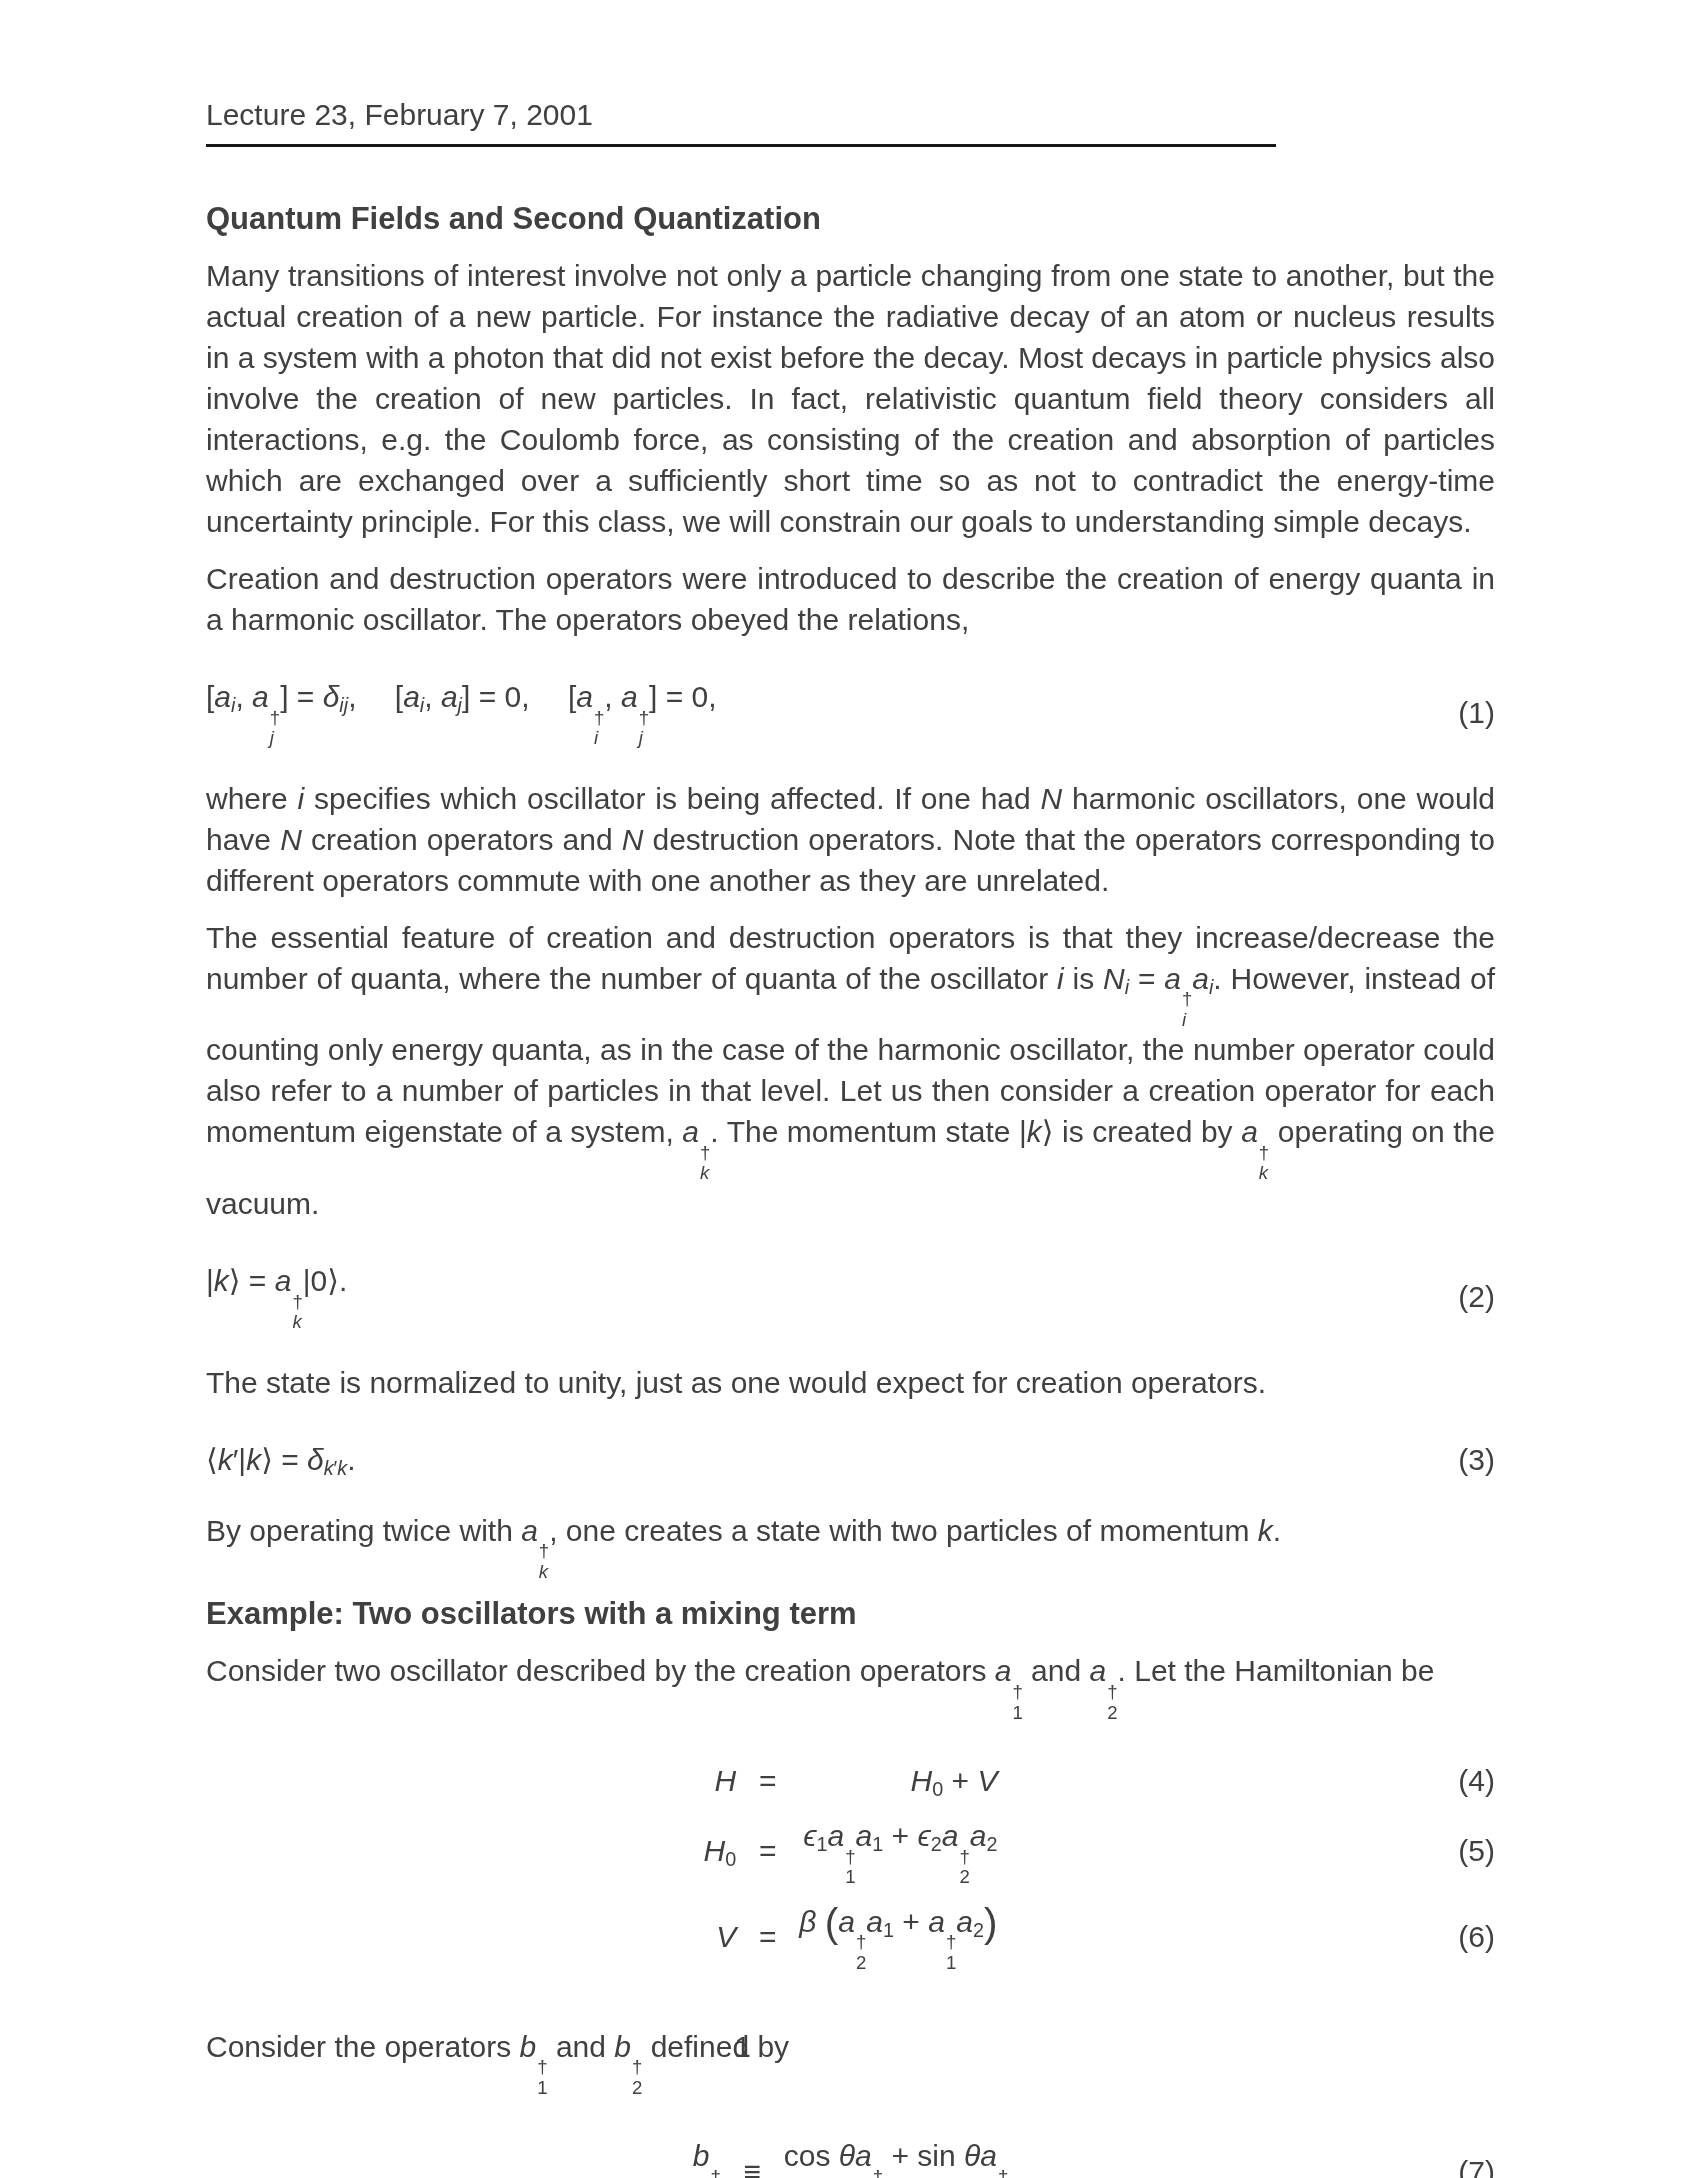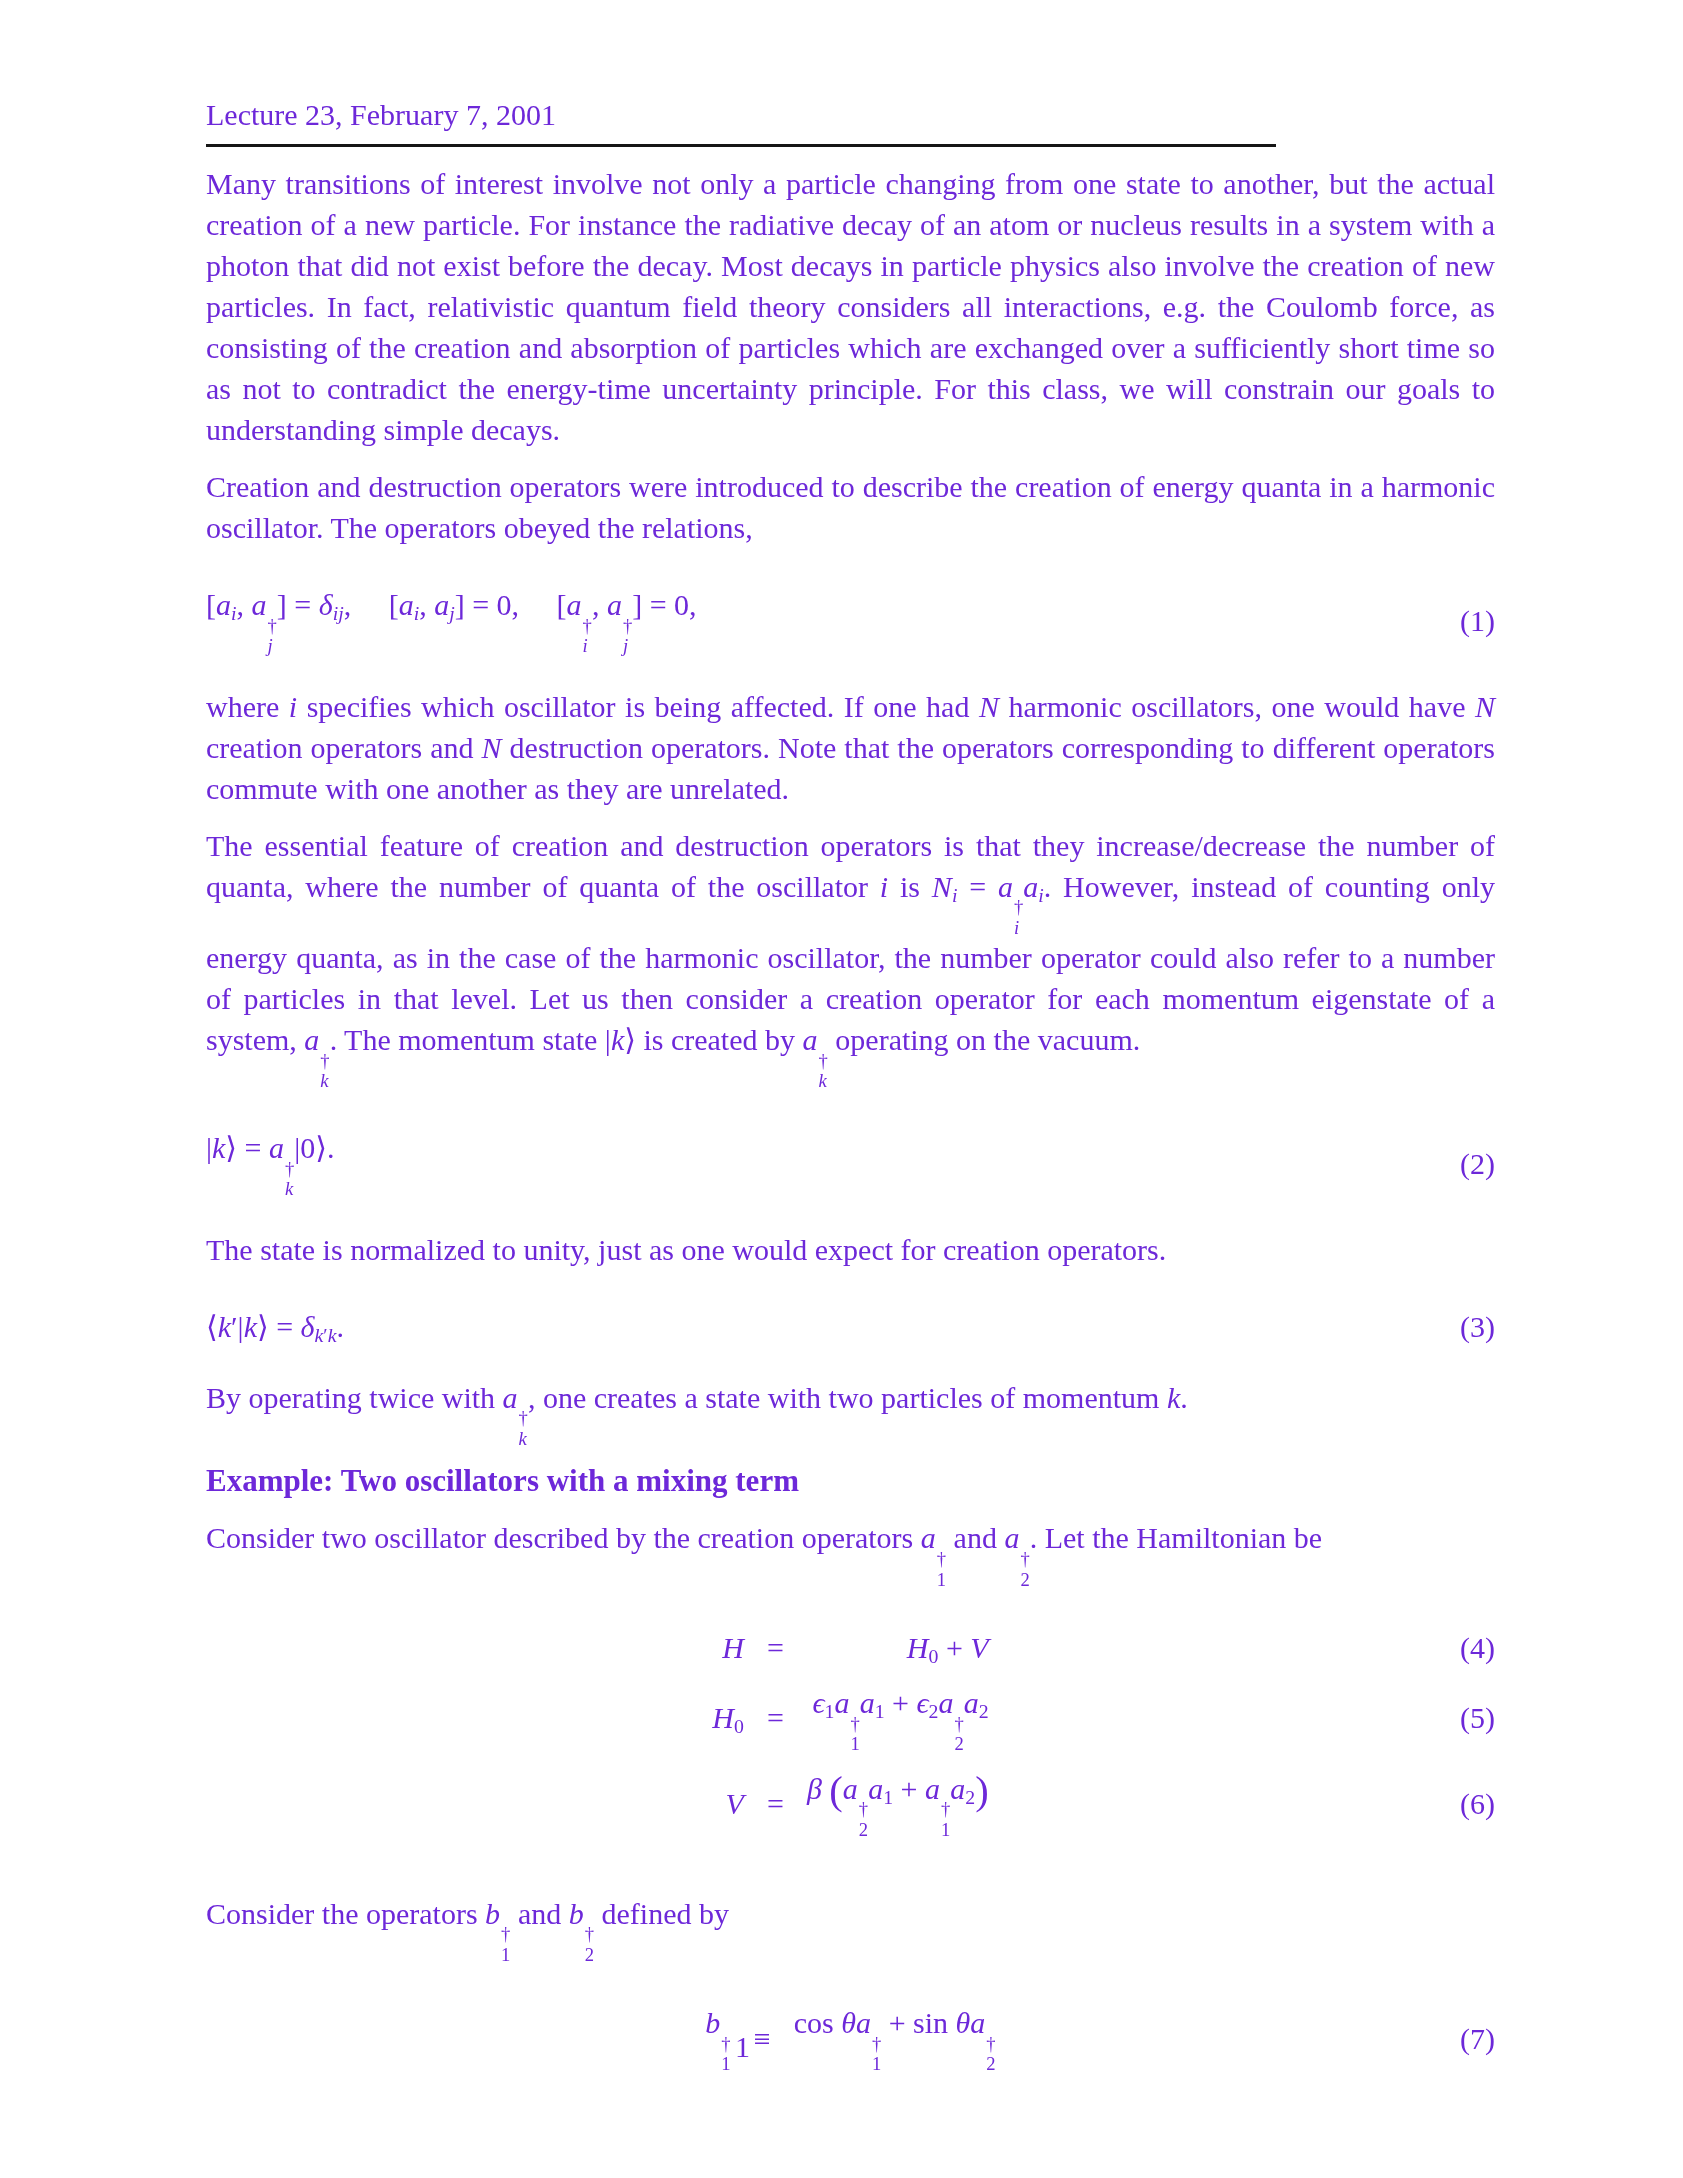--- a/index.html
+++ b/index.html
@@ -2,22 +2,22 @@
 <html><head>
 <meta charset="utf-8">
 <style>
   * { box-sizing: border-box; }
   html, body { margin: 0; padding: 0; background: #ffffff; }
   .page {
     position: relative;
     width: 1683px;
     height: 2178px;
     background: #ffffff;
-    color: #6d28d9;
-    font-family: Liberation Serif, serif;
+    color: #404040;
+    font-family: Liberation Sans, sans-serif;
     overflow: hidden;
   }
   .content {
     position: absolute;
     left: 206px;
     top: 97px;
     width: 1289px;
     font-size: 30px;
     line-height: 41px;
   }
@@ -92,20 +92,21 @@
 <body>
 
 <div class="page">
   <div class="content">
 
     <div class="running-header">
       <span>Lecture 23, February 7, 2001</span>
       <div class="header-rule"></div>
     </div>
 
+    <div class="doc-title">Quantum Fields and Second Quantization</div>
 
     <p class="body-par">Many transitions of interest involve not only a particle changing from one state to another, but the actual creation of a new particle. For instance the radiative decay of an atom or nucleus results in a system with a photon that did not exist before the decay. Most decays in particle physics also involve the creation of new particles. In fact, relativistic quantum field theory considers all interactions, e.g. the Coulomb force, as consisting of the creation and absorption of particles which are exchanged over a sufficiently short time so as not to contradict the energy-time uncertainty principle. For this class, we will constrain our goals to understanding simple decays.</p>
 
     <p class="body-par">Creation and destruction operators were introduced to describe the creation of energy quanta in a harmonic oscillator. The operators obeyed the relations,</p>
 
     <div class="eqline">
       <span class="formula">[<i>a</i><sub><i>i</i></sub>, <i>a</i><span class="supsub">
             <span>†</span>
             <span><i>j</i></span>
           </span>] = <i>δ</i><sub><i>ij</i></sub>,  [<i>a</i><sub><i>i</i></sub>, <i>a</i><sub><i>j</i></sub>] = 0,  [<i>a</i><span class="supsub">

